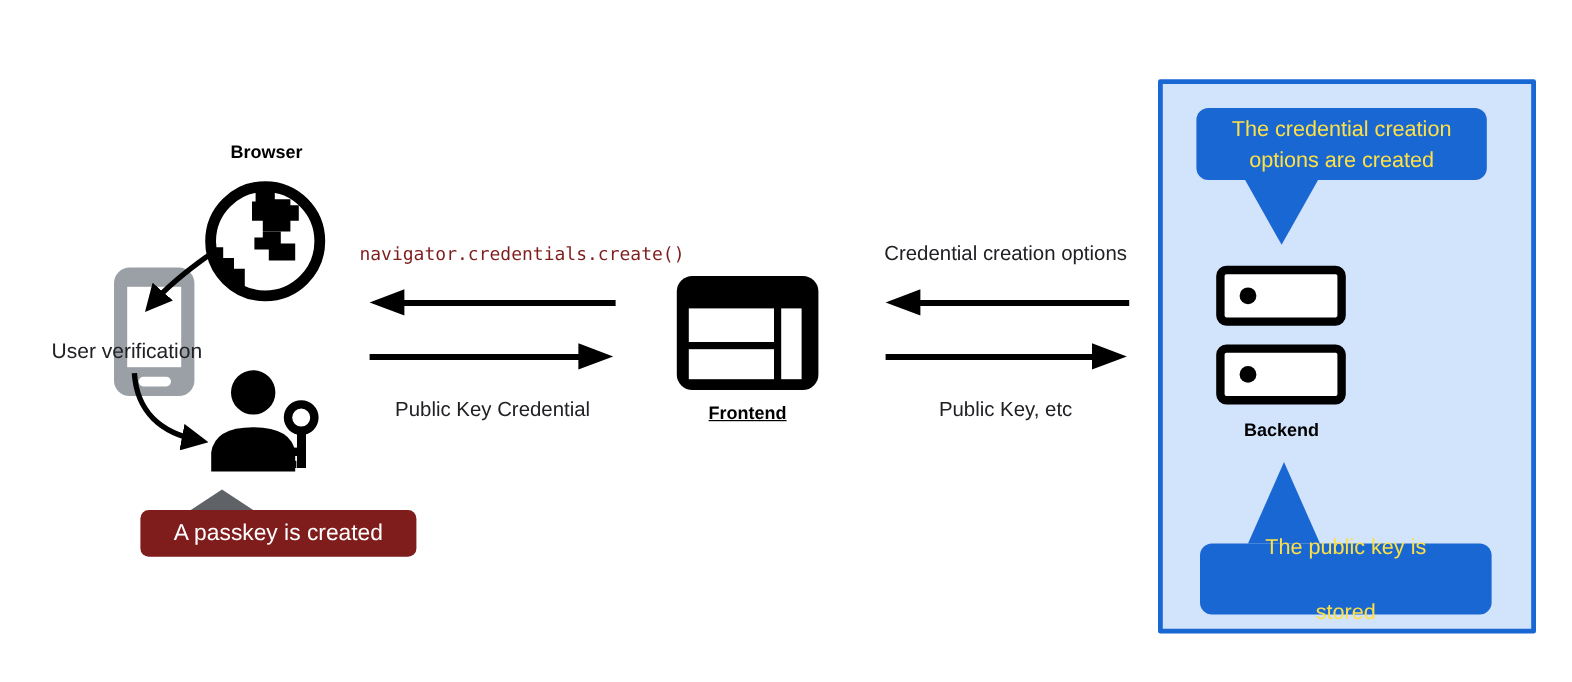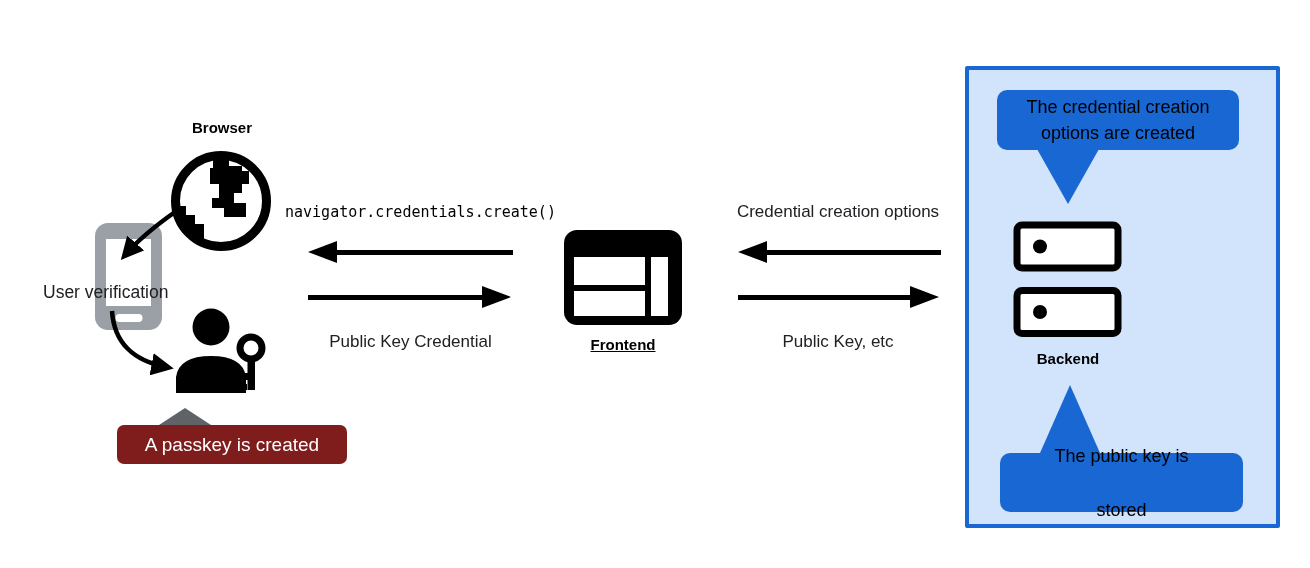--- a/index.html
+++ b/index.html
@@ -3,42 +3,42 @@
 <meta charset="utf-8">
 <style>
   html,body{margin:0;padding:0;background:#fff;}
   .canvas{
     position:relative;width:1310px;height:568px;background:#fff;overflow:hidden;
     font-family:"Liberation Sans",sans-serif;color:#202124;
   }
   .abs{position:absolute;}
   .lbl{position:absolute;text-align:center;font-size:17px;line-height:1.2;color:#202124;}
   .lbl-bold{position:absolute;text-align:center;font-weight:bold;font-size:15px;color:#000;}
-  .code{position:absolute;text-align:left;font-family:"DejaVu Sans Mono",monospace;font-size:15px;color:#000000;}
+  .code{position:absolute;text-align:center;font-family:"DejaVu Sans Mono",monospace;font-size:15px;color:#7f1d1d;}
   
   .arrow{position:absolute;height:22px;}
   .arrow .shaft{position:absolute;top:8.5px;height:5px;background:#000;left:0;right:0;}
   .arrow.left .shaft{left:24px;}
   .arrow.right .shaft{right:24px;}
   .arrow .head{position:absolute;width:0;height:0;top:0;border-top:11px solid transparent;border-bottom:11px solid transparent;}
   .arrow.left .head{left:0;border-right:29px solid #000;}
   .arrow.right .head{right:0;border-left:29px solid #000;}
   
   .phone{position:absolute;left:95px;top:223px;width:67px;height:107px;background:#9aa0a6;border-radius:13px;}
   .phone-screen{position:absolute;left:11px;right:11px;top:16px;bottom:24px;background:#fff;}
   .phone-homebar{position:absolute;left:50%;transform:translateX(-50%);bottom:8px;width:27px;height:8px;background:#fff;border-radius:4px;}
   
   .tooltip{position:absolute;left:117px;top:425px;width:230px;height:39px;background:#7f1d1d;border-radius:7px;
     color:#fff;font-size:19px;line-height:39px;text-align:center;}
   .tooltip-pointer{position:absolute;left:42px;top:-17px;width:0;height:0;
     border-left:26px solid transparent;border-right:26px solid transparent;border-bottom:17px solid #5f6368;}
   
   .panel{position:absolute;left:965px;top:66px;width:315px;height:462px;box-sizing:border-box;
     background:#d2e3fc;border:4px solid #1967d2;border-radius:2px;}
-  .bubble{position:absolute;background:#1967d2;border-radius:10px;color:#000000;font-size:18px;line-height:26px;
+  .bubble{position:absolute;background:#1967d2;border-radius:10px;color:#fde047;font-size:18px;line-height:26px;
     text-align:center;display:flex;flex-direction:column;justify-content:center;}
   .bubble-top{left:28px;top:20px;width:242px;height:60px;}
   .bubble-bottom{left:31px;top:383px;width:243px;height:59px;gap:28px;}
   .pointer-down{position:absolute;left:68px;top:79px;width:0;height:0;
     border-left:31px solid transparent;border-right:31px solid transparent;border-top:55px solid #1967d2;}
   .pointer-up{position:absolute;left:71px;top:315px;width:0;height:0;
     border-left:30px solid transparent;border-right:30px solid transparent;border-bottom:68px solid #1967d2;}
   svg{display:block;}
 </style>
 </head>

